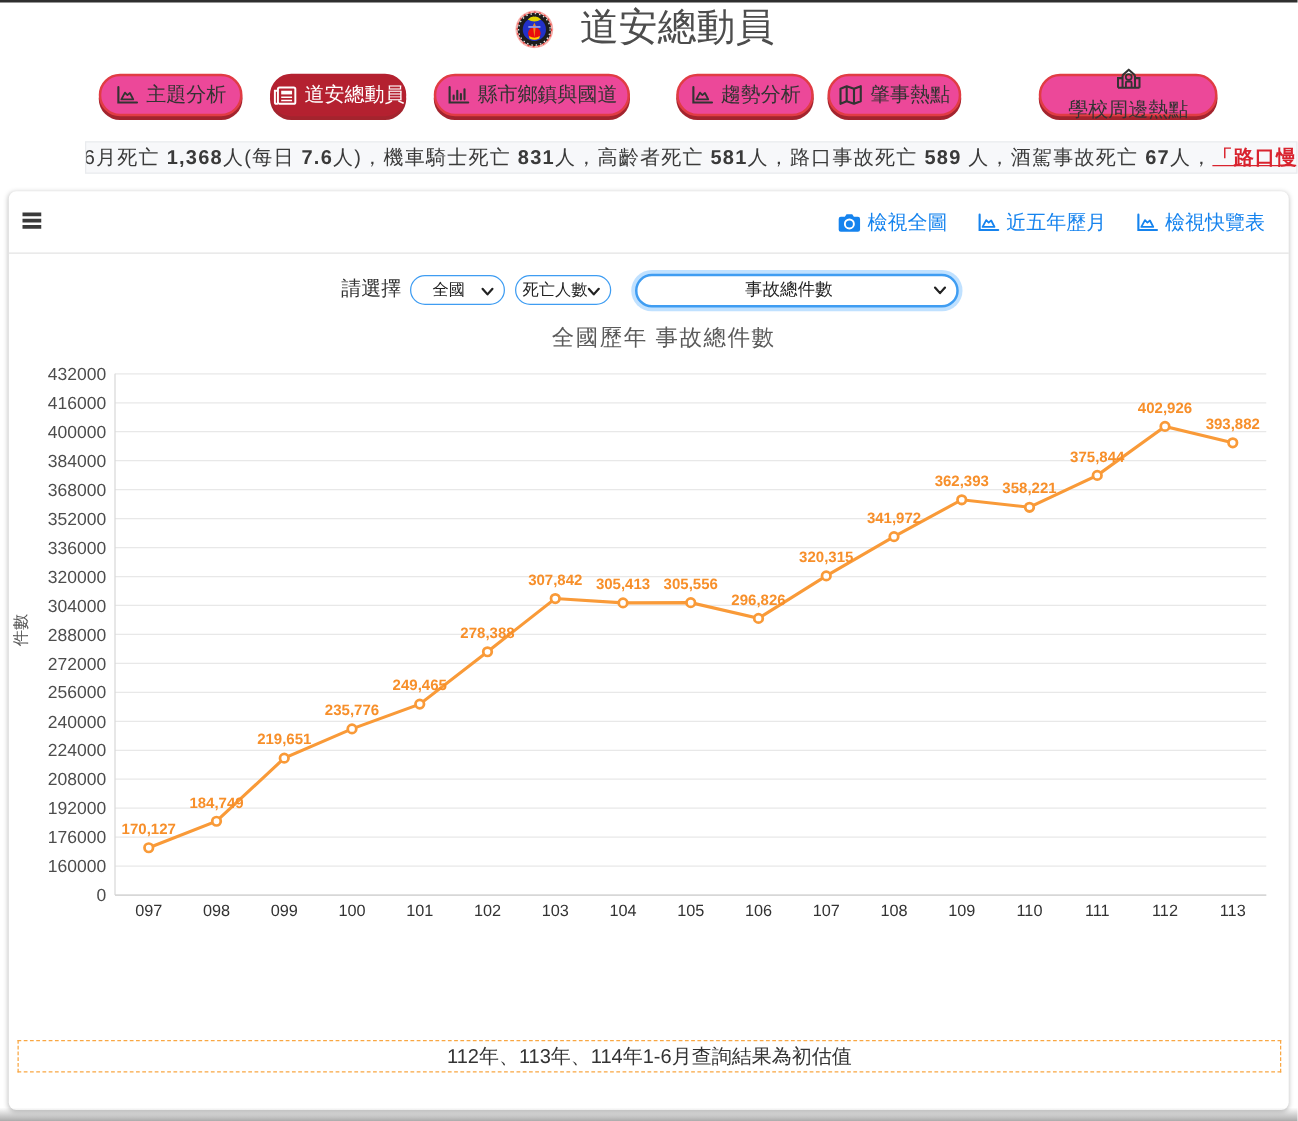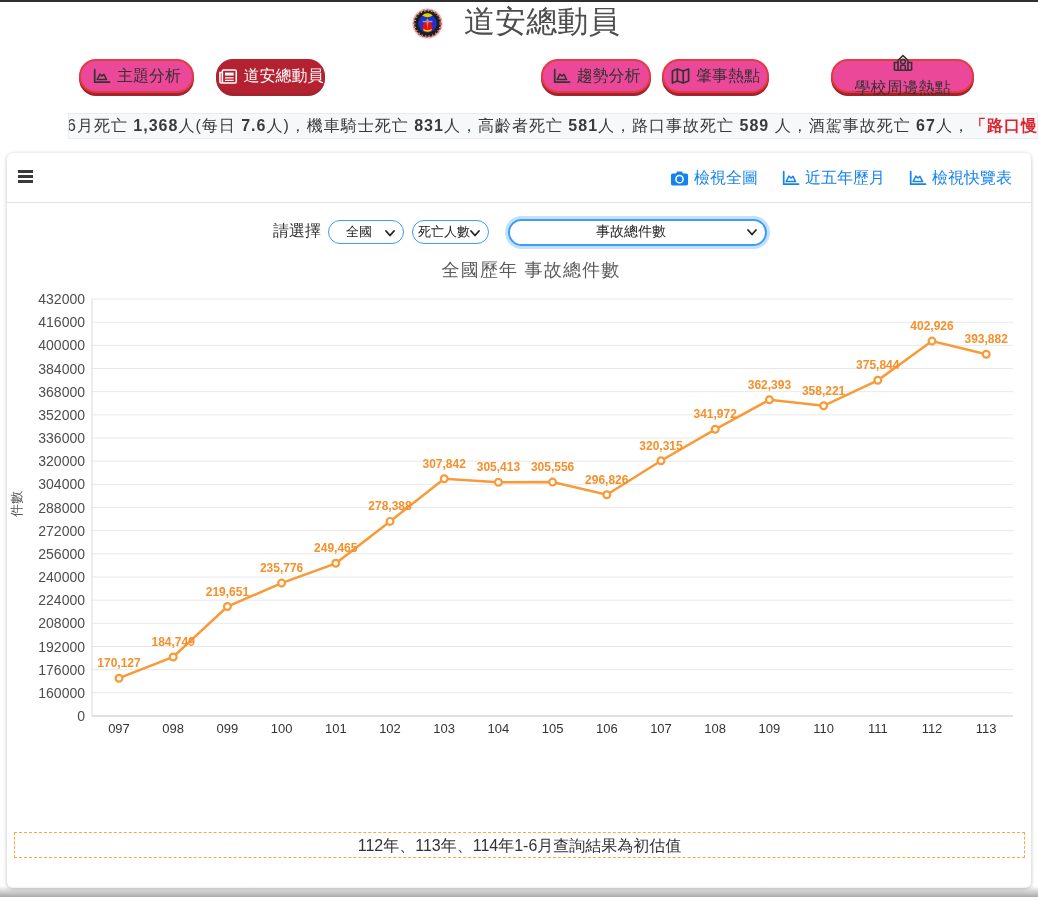--- a/index.html
+++ b/index.html
@@ -13,21 +13,21 @@
   #nav { position:absolute; left:0; top:58px; width:1038px; height:40px; }
   .nbtn { position:absolute; top:1px; height:34px; border:2px solid #e13c44; border-radius:17px;
     background:#ec4899; color:#333; font-size:16px; display:flex; align-items:center;
     justify-content:center; gap:6px; box-shadow:0 3px 0 #a3242e; white-space:nowrap; }
   .nbtn svg { flex:0 0 auto; }
   .nbtn.act { background:#b42130; border-color:#b42130; color:#fff; }
   #marq { position:absolute; left:68px; top:113px; width:970px; height:26px;
     background:#f7f8fa; border:1px solid #e9ebee; overflow:hidden; }
   #marq .mtx { position:absolute; left:-2px; top:1.5px; font-size:16px; letter-spacing:1px; color:#3a3a3a; white-space:nowrap; }
   #marq b { font-weight:bold; }
-  #marq .red { color:#d9232e; font-weight:bold; }
+  #marq .red { color:#d9232e; font-weight:bold;text-decoration:underline; }
   #card { position:absolute; left:7px; top:153px; width:1024px; height:735px; background:#fff;
     border-radius:6px; box-shadow:0 1px 4px rgba(0,0,0,.25); }
   #chead { position:absolute; left:0; top:0; width:100%; height:50px; border-bottom:1px solid #e3e3e3; }
   #burger { position:absolute; left:11px; top:17px; width:15px; height:13px; }
   #burger div { height:2.5px; background:#3a3a3a; margin-bottom:2.6px; }
   .toplink { position:absolute; top:15px; color:#1583ee; font-size:16px; display:flex;
     align-items:center; gap:5px; white-space:nowrap; }
   #selrow { position:absolute; left:0; top:50px; width:100%; height:45px; }
   #sellab { position:absolute; left:266px; top:18px; font-size:16px; color:#333; }
   .sel { position:absolute; top:17px; height:24px; border:1.5px solid #3f9df2; border-radius:12px;
@@ -68,20 +68,27 @@
     <span>主題分析</span>
   </div>
   <div class="nbtn act" style="left:216px;width:109px;">
     <svg width="20" height="17" viewBox="0 0 23 19">
         <rect x="5" y="2" width="16" height="15" rx="1.5" stroke="#fff" stroke-width="1.8" fill="none"></rect>
         <path d="M5 5 H2.2 V15.5 Q2.2 17 3.6 17 H5" stroke="#fff" stroke-width="1.8" fill="none"></path>
         <rect x="8" y="5" width="10" height="3.4" fill="#fff"></rect>
         <path d="M8 11 H18 M8 14 H18" stroke="#fff" stroke-width="1.5"></path>
       </svg>
     <span>道安總動員</span>
+  </div>
+  <div class="nbtn" style="left:347px;width:157px;">
+    <svg width="19" height="17" viewBox="0 0 22 20">
+        <path d="M3 2 V16.5 H20.5" stroke="#333" stroke-width="2" fill="none" stroke-linecap="round"></path>
+        <path d="M6.8 13.5 V10 M10.2 13.5 V5.5 M13.6 13.5 V8.5 M17 13.5 V4" stroke="#333" stroke-width="2" fill="none" stroke-linecap="round"></path>
+      </svg>
+    <span>縣市鄉鎮與國道</span>
   </div>
   <div class="nbtn" style="left:541px;width:110px;">
     <svg width="19" height="17" viewBox="0 0 22 20">
         <path d="M3 2 V16.5 H20.5" stroke="#333" stroke-width="2" fill="none" stroke-linecap="round"></path>
         <path d="M5.8 13.6 L9.2 7.2 L11.5 9.5 L13.9 7.5 L17 13.6 Z" stroke="#333" stroke-width="1.7" fill="none" stroke-linejoin="round"></path>
       </svg>
     <span>趨勢分析</span>
   </div>
   <div class="nbtn" style="left:662px;width:107px;">
     <svg width="19" height="18" viewBox="0 0 21 20">

